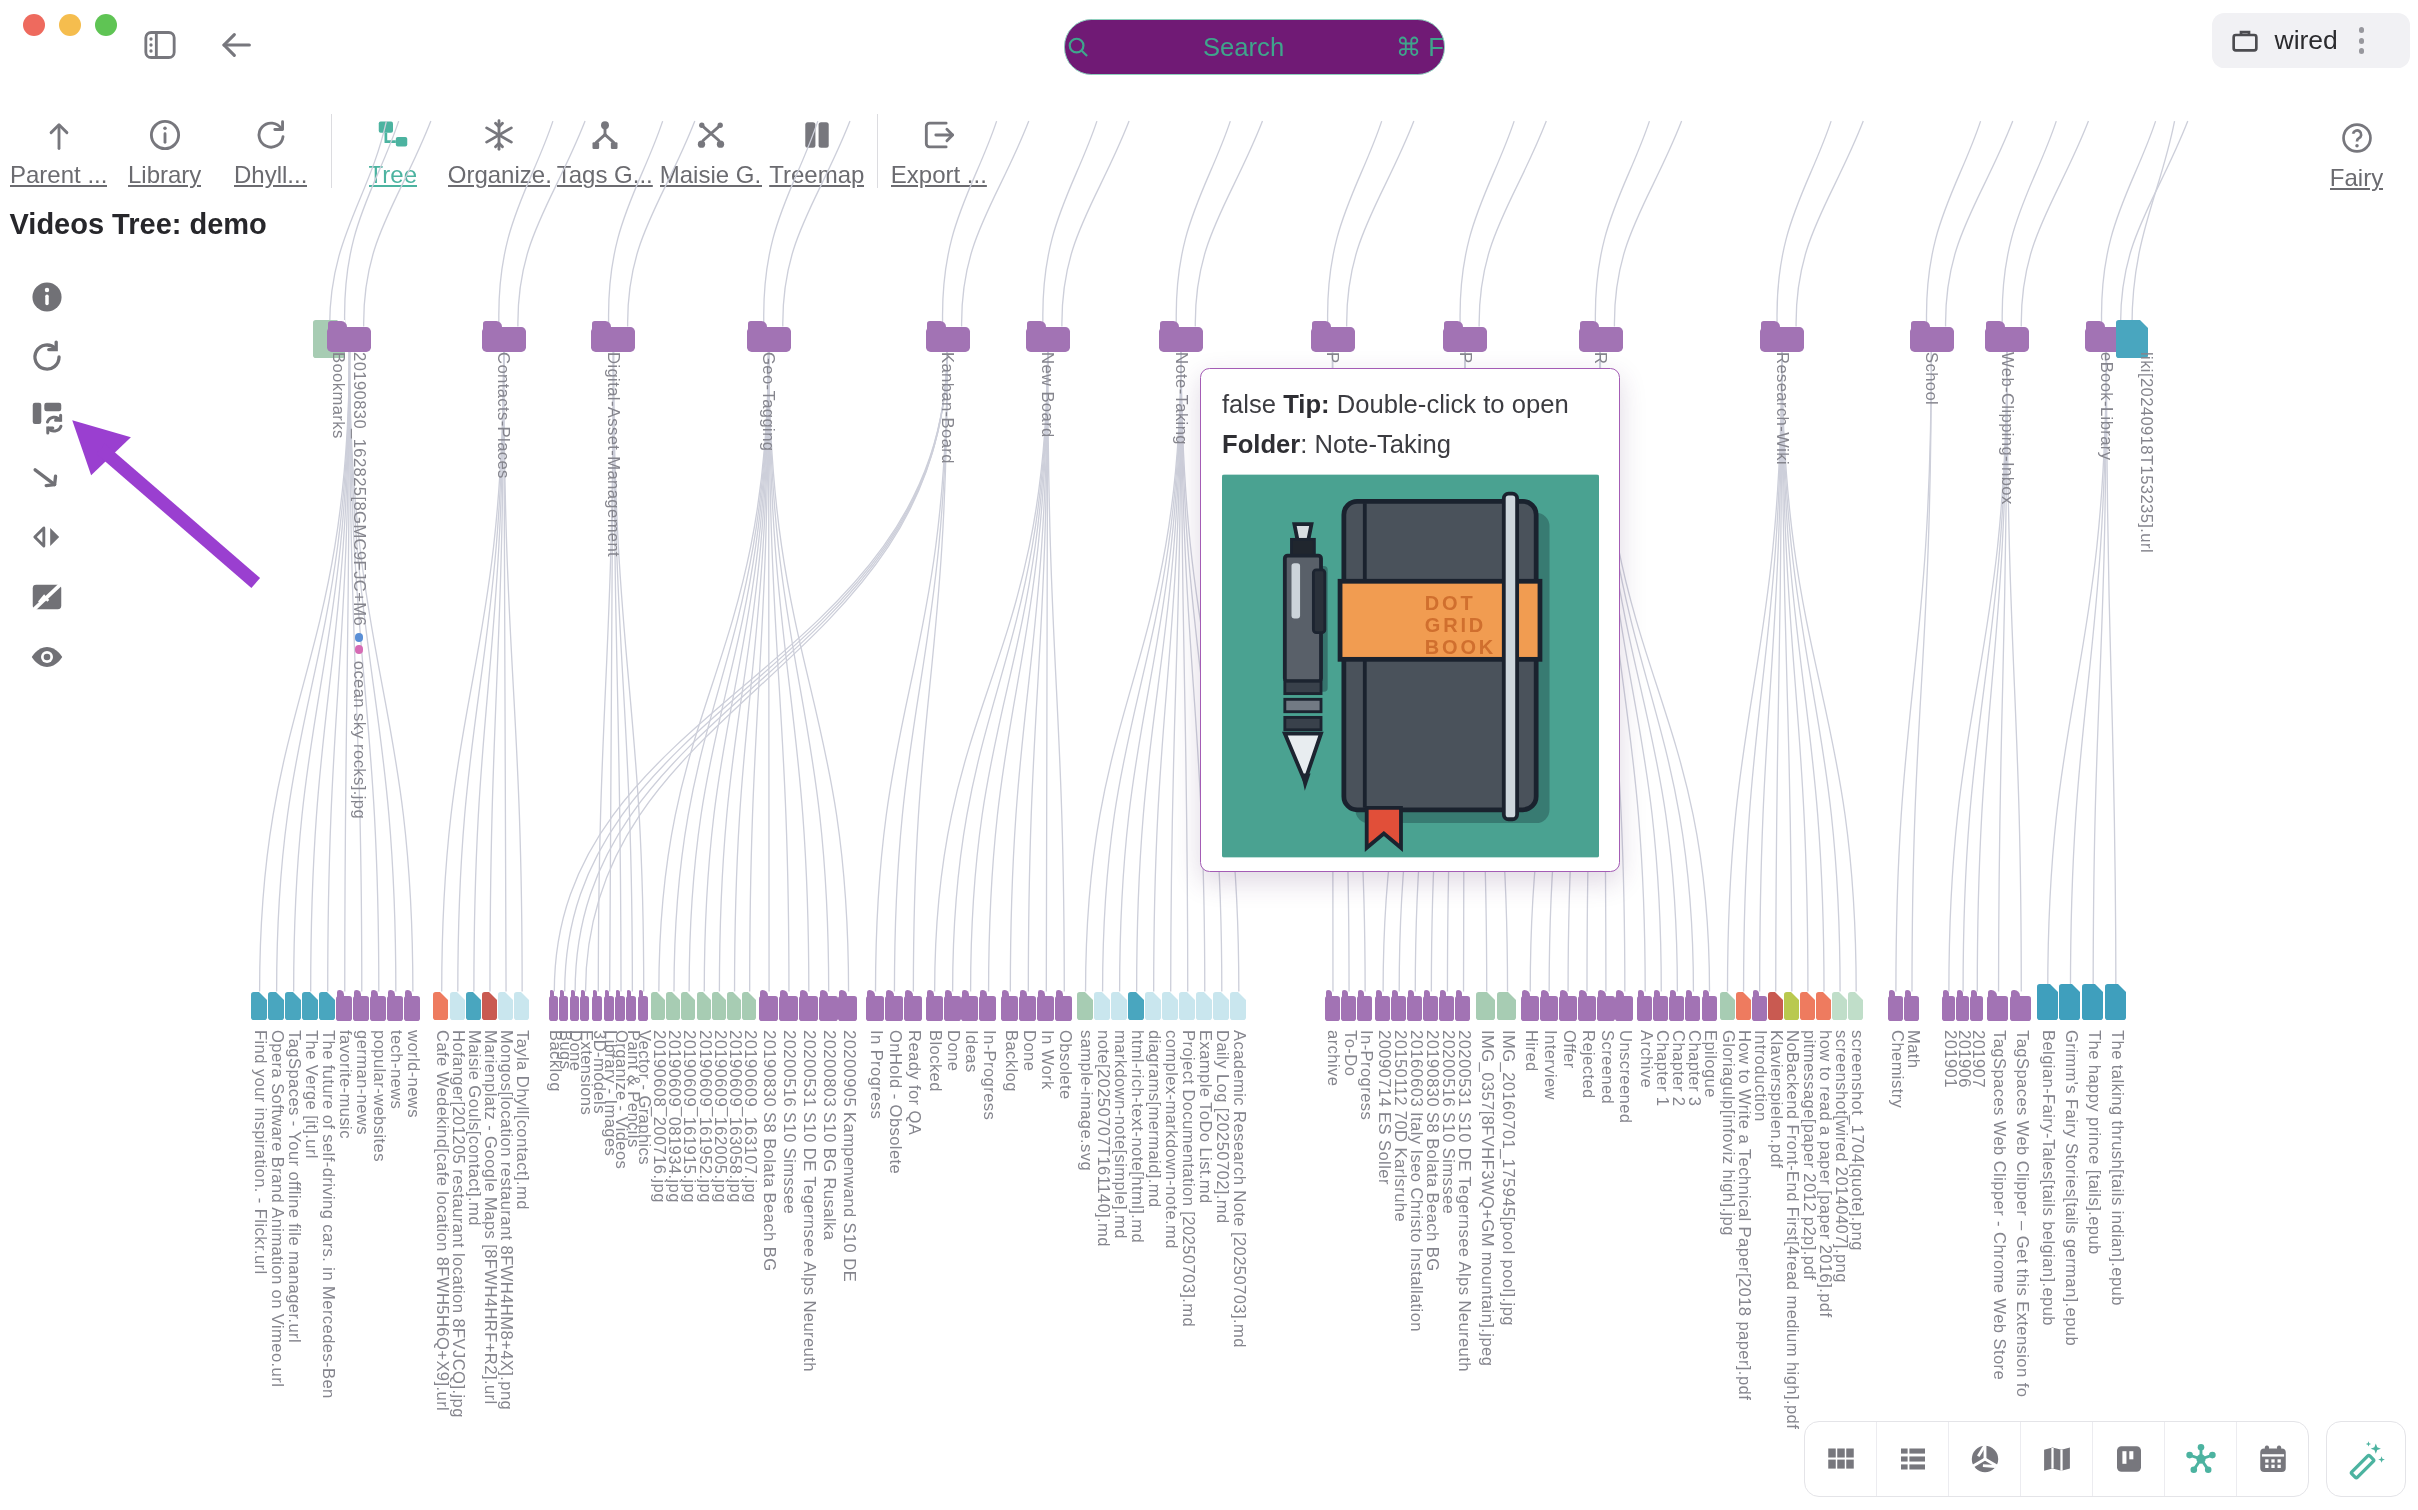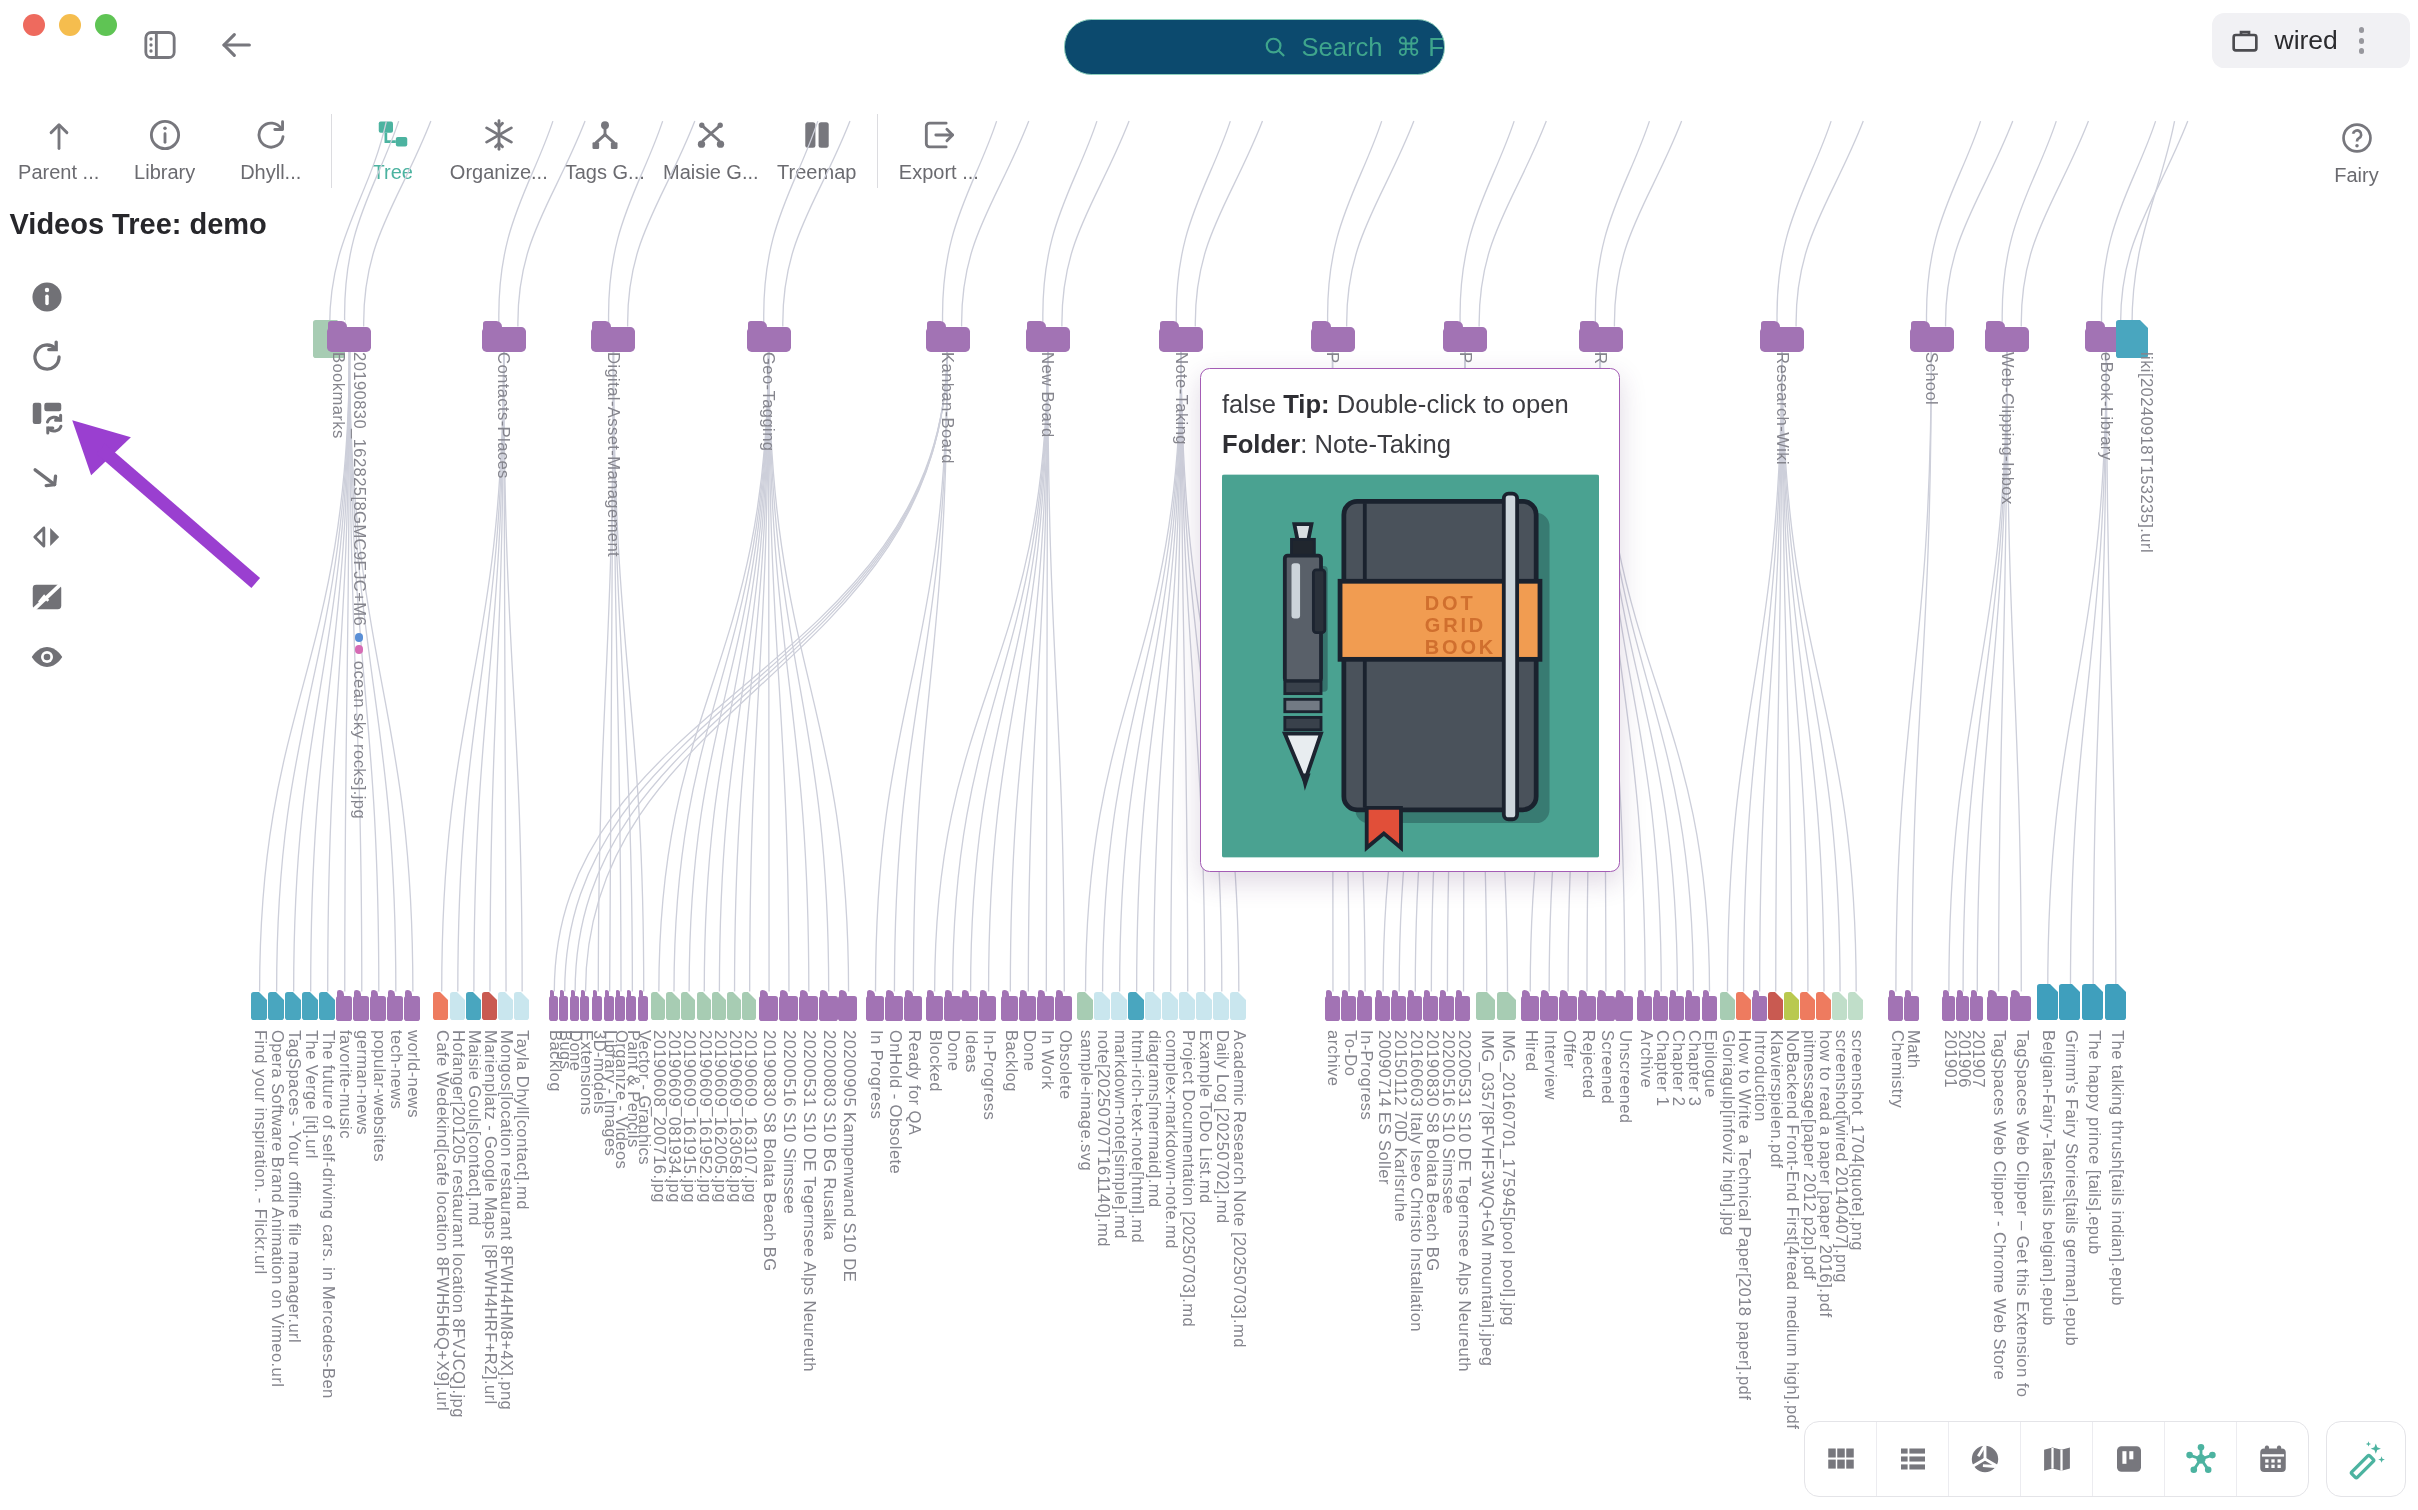--- a/index.html
+++ b/index.html
@@ -13,21 +13,21 @@
   .traffic{position:absolute;top:14px;left:23px;display:flex;gap:14px;}
   .traffic span{width:22px;height:22px;border-radius:50%;display:block;}
   .tl-red{background:#ee6a5e;}.tl-yellow{background:#f5bd4e;}.tl-green{background:#5fc454;}
   .tb-icon{position:absolute;top:24.6px;width:40px;height:40px;color:#77777d;}
   .tb-icon svg{width:100%;height:100%;}
   #sidebar-toggle{left:140px;}
   #back-btn{left:216px;}
   .searchbox{
     position:absolute;left:1064px;top:19px;width:379px;height:54px;
     border:1.9px solid #8ed0bd;border-radius:27.4px;display:flex;align-items:center;
-    justify-content:flex-end;gap:13.2px;color:#3fa58c;font-size:25.6px;background:#0c4a6e;
+    justify-content:space-between;gap:13.2px;color:#3fa58c;font-size:25.6px;background:#701a75;
   }
   .searchbox svg{width:26.5px;height:26.5px;}
   .loc-pill{
     position:absolute;right:9.5px;top:13.2px;height:55px;min-width:167px;
     background:#f1f1f4;border-radius:12.3px;display:flex;align-items:center;
     padding:0 13.2px 0 17px;gap:13.2px;
   }
   .loc-pill .bc{width:32px;height:32px;color:#4c4c50;}
   .loc-pill .bc svg{width:100%;height:100%;}
   .loc-name{font-size:26.5px;color:#2b2b2e;}
@@ -35,21 +35,21 @@
   .dots-v i{width:5.7px;height:5.7px;border-radius:50%;background:#97979d;display:block;}
   
   .toolbar{position:absolute;left:5.7px;top:112px;display:flex;align-items:flex-start;}
   .tb-divider{width:0.9px;height:74px;background:#dcdce0;margin:1.9px 7.6px 0 7.6px;}
   .tool-btn{
     width:106px;display:flex;flex-direction:column;align-items:center;gap:7.6px;
     color:#77777d;cursor:default;padding-top:3.8px;background:none;border:none;
     font-family:"Liberation Sans",sans-serif;
   }
   .tool-btn svg{width:38px;height:38px;}
-  .tool-btn .tl{font-size:20px;color:#6b6b70;max-width:102px;white-space:nowrap;overflow:hidden;}
+  .tool-btn .tl{font-size:24px;color:#6b6b70;max-width:102px;white-space:nowrap;overflow:hidden;text-decoration:underline;}
   .tool-btn.active{color:#4cb3a0;}
   .tool-btn.active .tl{color:#4cb3a0;}
   #help-btn{position:absolute;right:15px;top:115px;width:95px;}
   
   .page-title{position:absolute;left:9.5px;top:208px;font-size:29px;font-weight:bold;color:#27272b;}
   
   .side-tools{position:absolute;left:26.5px;top:278px;display:flex;flex-direction:column;gap:20px;z-index:30;}
   .side-btn{width:40px;height:40px;color:#717176;background:none;border:none;padding:0;}
   .side-btn svg{width:38px;height:38px;}
   

